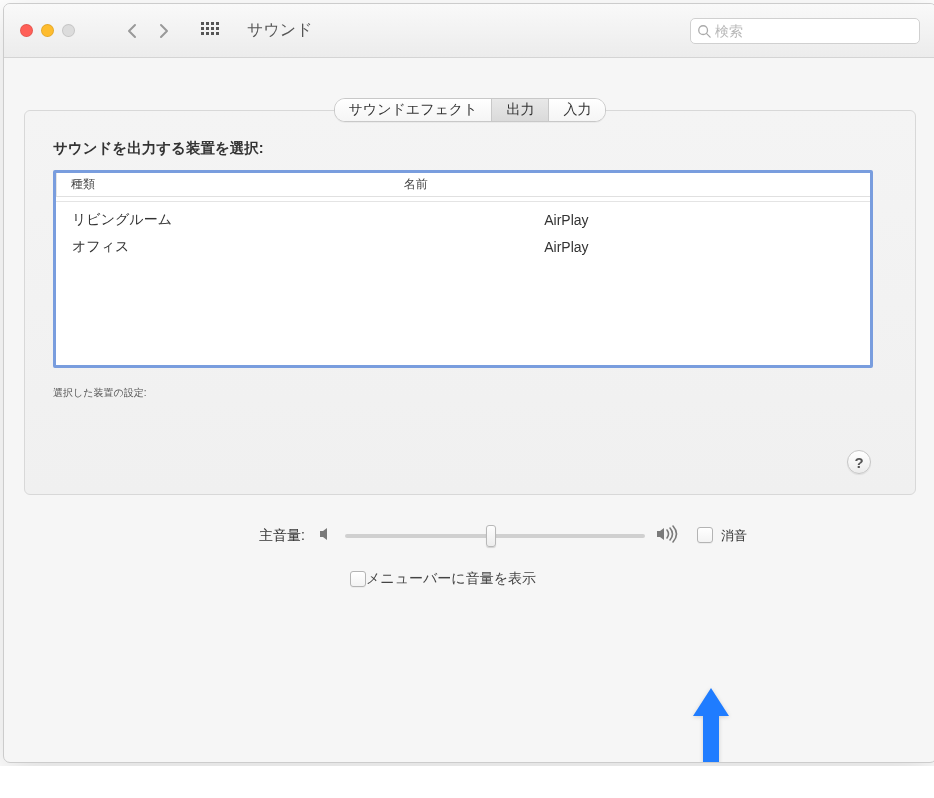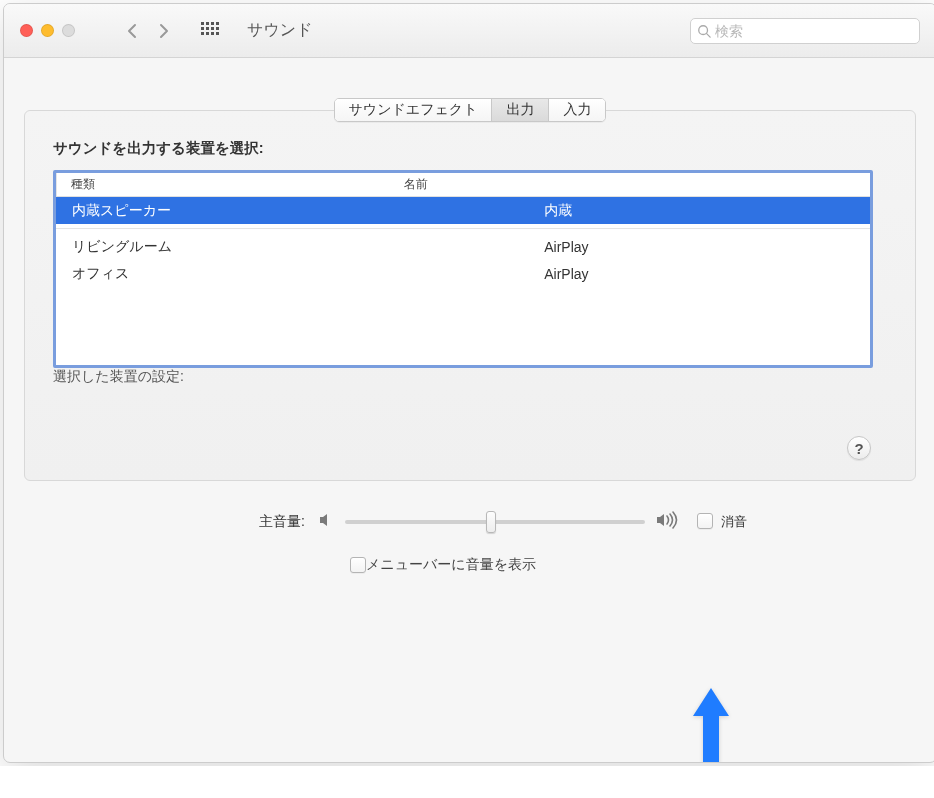--- a/index.html
+++ b/index.html
@@ -66,21 +66,21 @@
   .search-box input::placeholder { color: #b8b8b8; }
   .content {
     padding: 40px 20px 20px 20px;
   }
   .seg-control {
     display: flex;
     justify-content: center;
   }
   .seg {
     display: flex;
-    border-radius: 5px;
+    border-radius: 11px;
     background: #fff;
     border: 1px solid #c8c8c8;
     font-size: 14px;
     overflow: hidden;
     height: 24px;
     box-shadow: 0 1px 0 rgba(0,0,0,0.04);
   }
   .seg div {
     padding: 2px 14px;
     border-right: 1px solid #c8c8c8;
@@ -113,21 +113,21 @@
   }
   .thead { display: flex; background: #fff; border-bottom: 1px solid #e0e0e0; height: 24px; align-items:center; }
   .th { padding: 3px 14px; font-size: 12px; color: #444; }
   .th-name { width: 59%; }
   .th-type { width: 41%; border-left: 1px solid #e5e5e5; }
   .trow { display: flex; height: 27px; align-items: center; font-size: 14px; }
   .trow .td-name { width: 59%; padding-left: 16px; }
   .trow .td-type { width: 41%; padding-left: 8px; }
   .trow.selected { background: #2f72e3; color: #fff; }
   .tdivider { height: 1px; background: #e4e4e4; margin: 4px 0; }
-  .settings-label { font-size: 14px; color: #555; }
+  .settings-label { font-size: 10px; color: #555; margin-top: 18px; }
   .balance-row {
     display: flex; align-items: flex-start; gap: 18px; margin-top: 26px; margin-left: 130px;
   }
   .balance-label { font-size: 14px; color: #444; padding-top:0; }
   .balance-slider-wrap { width: 260px; position: relative; }
   .hslider {
     position: relative; height: 18px; display:flex; align-items:center;
   }
   .hslider .track {
     flex:1; height: 4px; background: #d0d0d0; border-radius: 2px;
@@ -235,24 +235,20 @@
     </div>
 
     <div class="panel">
       <div class="panel-label">サウンドを出力する装置を選択:</div>
 
       <div class="device-table">
         <div class="thead">
           <div class="th th-type">種類</div>
           <div class="th th-name">名前</div>
         </div>
-        <div class="trow selected">
-          <div class="td-name">内蔵スピーカー</div>
-          <div class="td-type">内蔵</div>
-        </div>
         <div class="tdivider"></div>
         <div class="trow">
           <div class="td-name">リビングルーム</div>
           <div class="td-type">AirPlay</div>
         </div>
         <div class="trow">
           <div class="td-name">オフィス</div>
           <div class="td-type">AirPlay</div>
         </div>
       </div>

